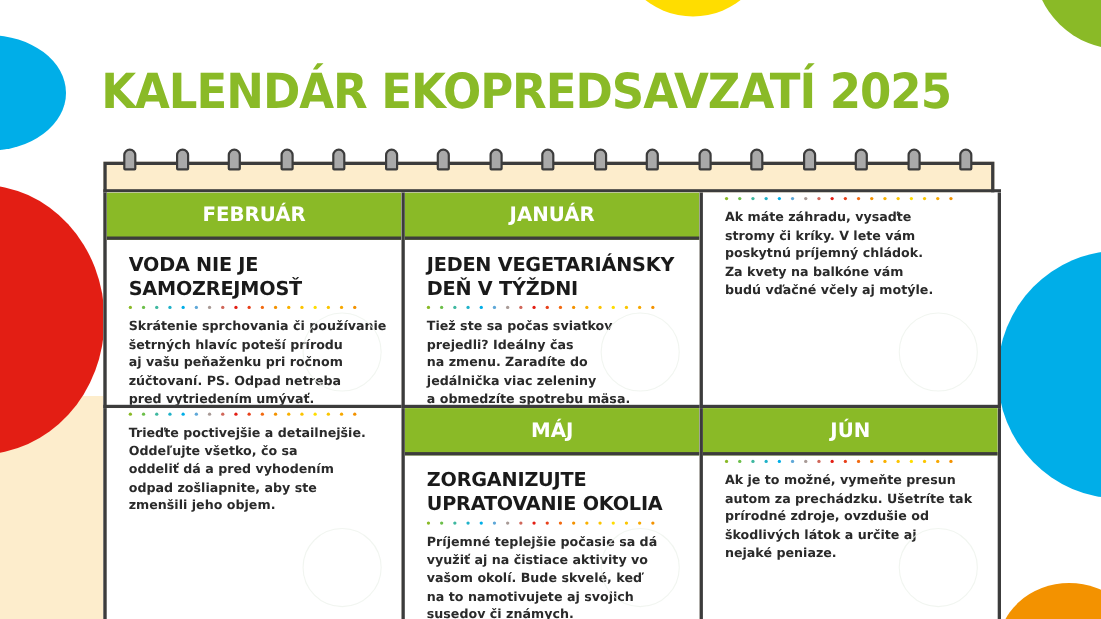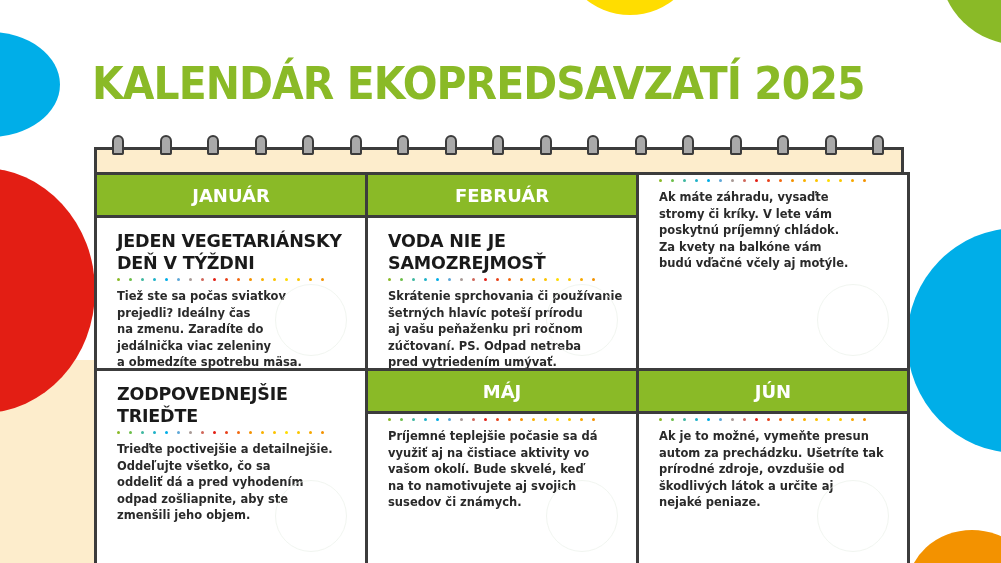--- a/index.html
+++ b/index.html
@@ -86,20 +86,50 @@
   <div class="ring" style="left:541px"></div>
   <div class="ring" style="left:588px"></div>
   <div class="ring" style="left:636px"></div>
   <div class="ring" style="left:683px"></div>
   <div class="ring" style="left:731px"></div>
   <div class="ring" style="left:778px"></div>
 </div>
 
 <div class="grid">
   <div class="cell">
+    <div class="month">FEBRUÁR</div>
+    <div class="heading" style="width:150px">VODA NIE JE SAMOZREJMOSŤ</div>
+    <div class="dots">
+        <span class="dot" style="background: rgb(138, 186, 39);"></span>
+        <span class="dot" style="background: rgb(108, 191, 74);"></span>
+        <span class="dot" style="background: rgb(63, 184, 160);"></span>
+        <span class="dot" style="background: rgb(31, 178, 201);"></span>
+        <span class="dot" style="background: rgb(0, 174, 232);"></span>
+        <span class="dot" style="background: rgb(95, 168, 216);"></span>
+        <span class="dot" style="background: rgb(168, 154, 150);"></span>
+        <span class="dot" style="background: rgb(208, 103, 90);"></span>
+        <span class="dot" style="background: rgb(227, 30, 20);"></span>
+        <span class="dot" style="background: rgb(232, 64, 26);"></span>
+        <span class="dot" style="background: rgb(242, 106, 16);"></span>
+        <span class="dot" style="background: rgb(243, 146, 0);"></span>
+        <span class="dot" style="background: rgb(249, 177, 0);"></span>
+        <span class="dot" style="background: rgb(252, 196, 0);"></span>
+        <span class="dot" style="background: rgb(255, 221, 0);"></span>
+        <span class="dot" style="background: rgb(251, 198, 0);"></span>
+        <span class="dot" style="background: rgb(247, 168, 0);"></span>
+        <span class="dot" style="background: rgb(243, 146, 0);"></span>
+      </div>
+    <div class="body-text">Skrátenie sprchovania či používanie
+šetrných hlavíc poteší prírodu
+aj vašu peňaženku pri ročnom
+zúčtovaní. PS. Odpad netreba
+pred vytriedením umývať.</div>
+    <div class="watermark"></div>
+  </div>
+  <div class="cell">
     <div class="month">JANUÁR</div>
     <div class="heading" style="width:230px">JEDEN VEGETARIÁNSKY DEŇ V TÝŽDNI</div>
     <div class="dots">
         <span class="dot" style="background: rgb(138, 186, 39);"></span>
         <span class="dot" style="background: rgb(108, 191, 74);"></span>
         <span class="dot" style="background: rgb(63, 184, 160);"></span>
         <span class="dot" style="background: rgb(31, 178, 201);"></span>
         <span class="dot" style="background: rgb(0, 174, 232);"></span>
         <span class="dot" style="background: rgb(95, 168, 216);"></span>
         <span class="dot" style="background: rgb(168, 154, 150);"></span>
@@ -115,50 +145,20 @@
         <span class="dot" style="background: rgb(247, 168, 0);"></span>
         <span class="dot" style="background: rgb(243, 146, 0);"></span>
       </div>
     <div class="body-text">Tiež ste sa počas sviatkov
 prejedli? Ideálny čas
 na zmenu. Zaradíte do
 jedálnička viac zeleniny
 a obmedzíte spotrebu mäsa.</div>
     <div class="watermark"></div>
   </div>
-  <div class="cell">
-    <div class="month">FEBRUÁR</div>
-    <div class="heading" style="width:150px">VODA NIE JE SAMOZREJMOSŤ</div>
-    <div class="dots">
-        <span class="dot" style="background: rgb(138, 186, 39);"></span>
-        <span class="dot" style="background: rgb(108, 191, 74);"></span>
-        <span class="dot" style="background: rgb(63, 184, 160);"></span>
-        <span class="dot" style="background: rgb(31, 178, 201);"></span>
-        <span class="dot" style="background: rgb(0, 174, 232);"></span>
-        <span class="dot" style="background: rgb(95, 168, 216);"></span>
-        <span class="dot" style="background: rgb(168, 154, 150);"></span>
-        <span class="dot" style="background: rgb(208, 103, 90);"></span>
-        <span class="dot" style="background: rgb(227, 30, 20);"></span>
-        <span class="dot" style="background: rgb(232, 64, 26);"></span>
-        <span class="dot" style="background: rgb(242, 106, 16);"></span>
-        <span class="dot" style="background: rgb(243, 146, 0);"></span>
-        <span class="dot" style="background: rgb(249, 177, 0);"></span>
-        <span class="dot" style="background: rgb(252, 196, 0);"></span>
-        <span class="dot" style="background: rgb(255, 221, 0);"></span>
-        <span class="dot" style="background: rgb(251, 198, 0);"></span>
-        <span class="dot" style="background: rgb(247, 168, 0);"></span>
-        <span class="dot" style="background: rgb(243, 146, 0);"></span>
-      </div>
-    <div class="body-text">Skrátenie sprchovania či používanie
-šetrných hlavíc poteší prírodu
-aj vašu peňaženku pri ročnom
-zúčtovaní. PS. Odpad netreba
-pred vytriedením umývať.</div>
-    <div class="watermark"></div>
-  </div>
   <div class="cell last">
     <div class="dots">
         <span class="dot" style="background: rgb(138, 186, 39);"></span>
         <span class="dot" style="background: rgb(108, 191, 74);"></span>
         <span class="dot" style="background: rgb(63, 184, 160);"></span>
         <span class="dot" style="background: rgb(31, 178, 201);"></span>
         <span class="dot" style="background: rgb(0, 174, 232);"></span>
         <span class="dot" style="background: rgb(95, 168, 216);"></span>
         <span class="dot" style="background: rgb(168, 154, 150);"></span>
         <span class="dot" style="background: rgb(208, 103, 90);"></span>
@@ -174,21 +174,20 @@
         <span class="dot" style="background: rgb(243, 146, 0);"></span>
       </div>
     <div class="body-text">Ak máte záhradu, vysaďte
 stromy či kríky. V lete vám
 poskytnú príjemný chládok.
 Za kvety na balkóne vám
 budú vďačné včely aj motýle.</div>
     <div class="watermark"></div>
   </div>
   <div class="cell">
-    <div class="heading" style="width:200px">ZODPOVEDNEJŠIE TRIEĎTE</div>
     <div class="dots">
         <span class="dot" style="background: rgb(138, 186, 39);"></span>
         <span class="dot" style="background: rgb(108, 191, 74);"></span>
         <span class="dot" style="background: rgb(63, 184, 160);"></span>
         <span class="dot" style="background: rgb(31, 178, 201);"></span>
         <span class="dot" style="background: rgb(0, 174, 232);"></span>
         <span class="dot" style="background: rgb(95, 168, 216);"></span>
         <span class="dot" style="background: rgb(168, 154, 150);"></span>
         <span class="dot" style="background: rgb(208, 103, 90);"></span>
         <span class="dot" style="background: rgb(227, 30, 20);"></span>
@@ -204,20 +203,21 @@
       </div>
     <div class="body-text">Trieďte poctivejšie a detailnejšie.
 Oddeľujte všetko, čo sa
 oddeliť dá a pred vyhodením
 odpad zošliapnite, aby ste
 zmenšili jeho objem.</div>
     <div class="watermark"></div>
   </div>
   <div class="cell">
     <div class="month">MÁJ</div>
+    <div class="heading" style="width:230px">ZORGANIZUJTE UPRATOVANIE OKOLIA</div>
     <div class="dots">
         <span class="dot" style="background: rgb(138, 186, 39);"></span>
         <span class="dot" style="background: rgb(108, 191, 74);"></span>
         <span class="dot" style="background: rgb(63, 184, 160);"></span>
         <span class="dot" style="background: rgb(31, 178, 201);"></span>
         <span class="dot" style="background: rgb(0, 174, 232);"></span>
         <span class="dot" style="background: rgb(95, 168, 216);"></span>
         <span class="dot" style="background: rgb(168, 154, 150);"></span>
         <span class="dot" style="background: rgb(208, 103, 90);"></span>
         <span class="dot" style="background: rgb(227, 30, 20);"></span>

